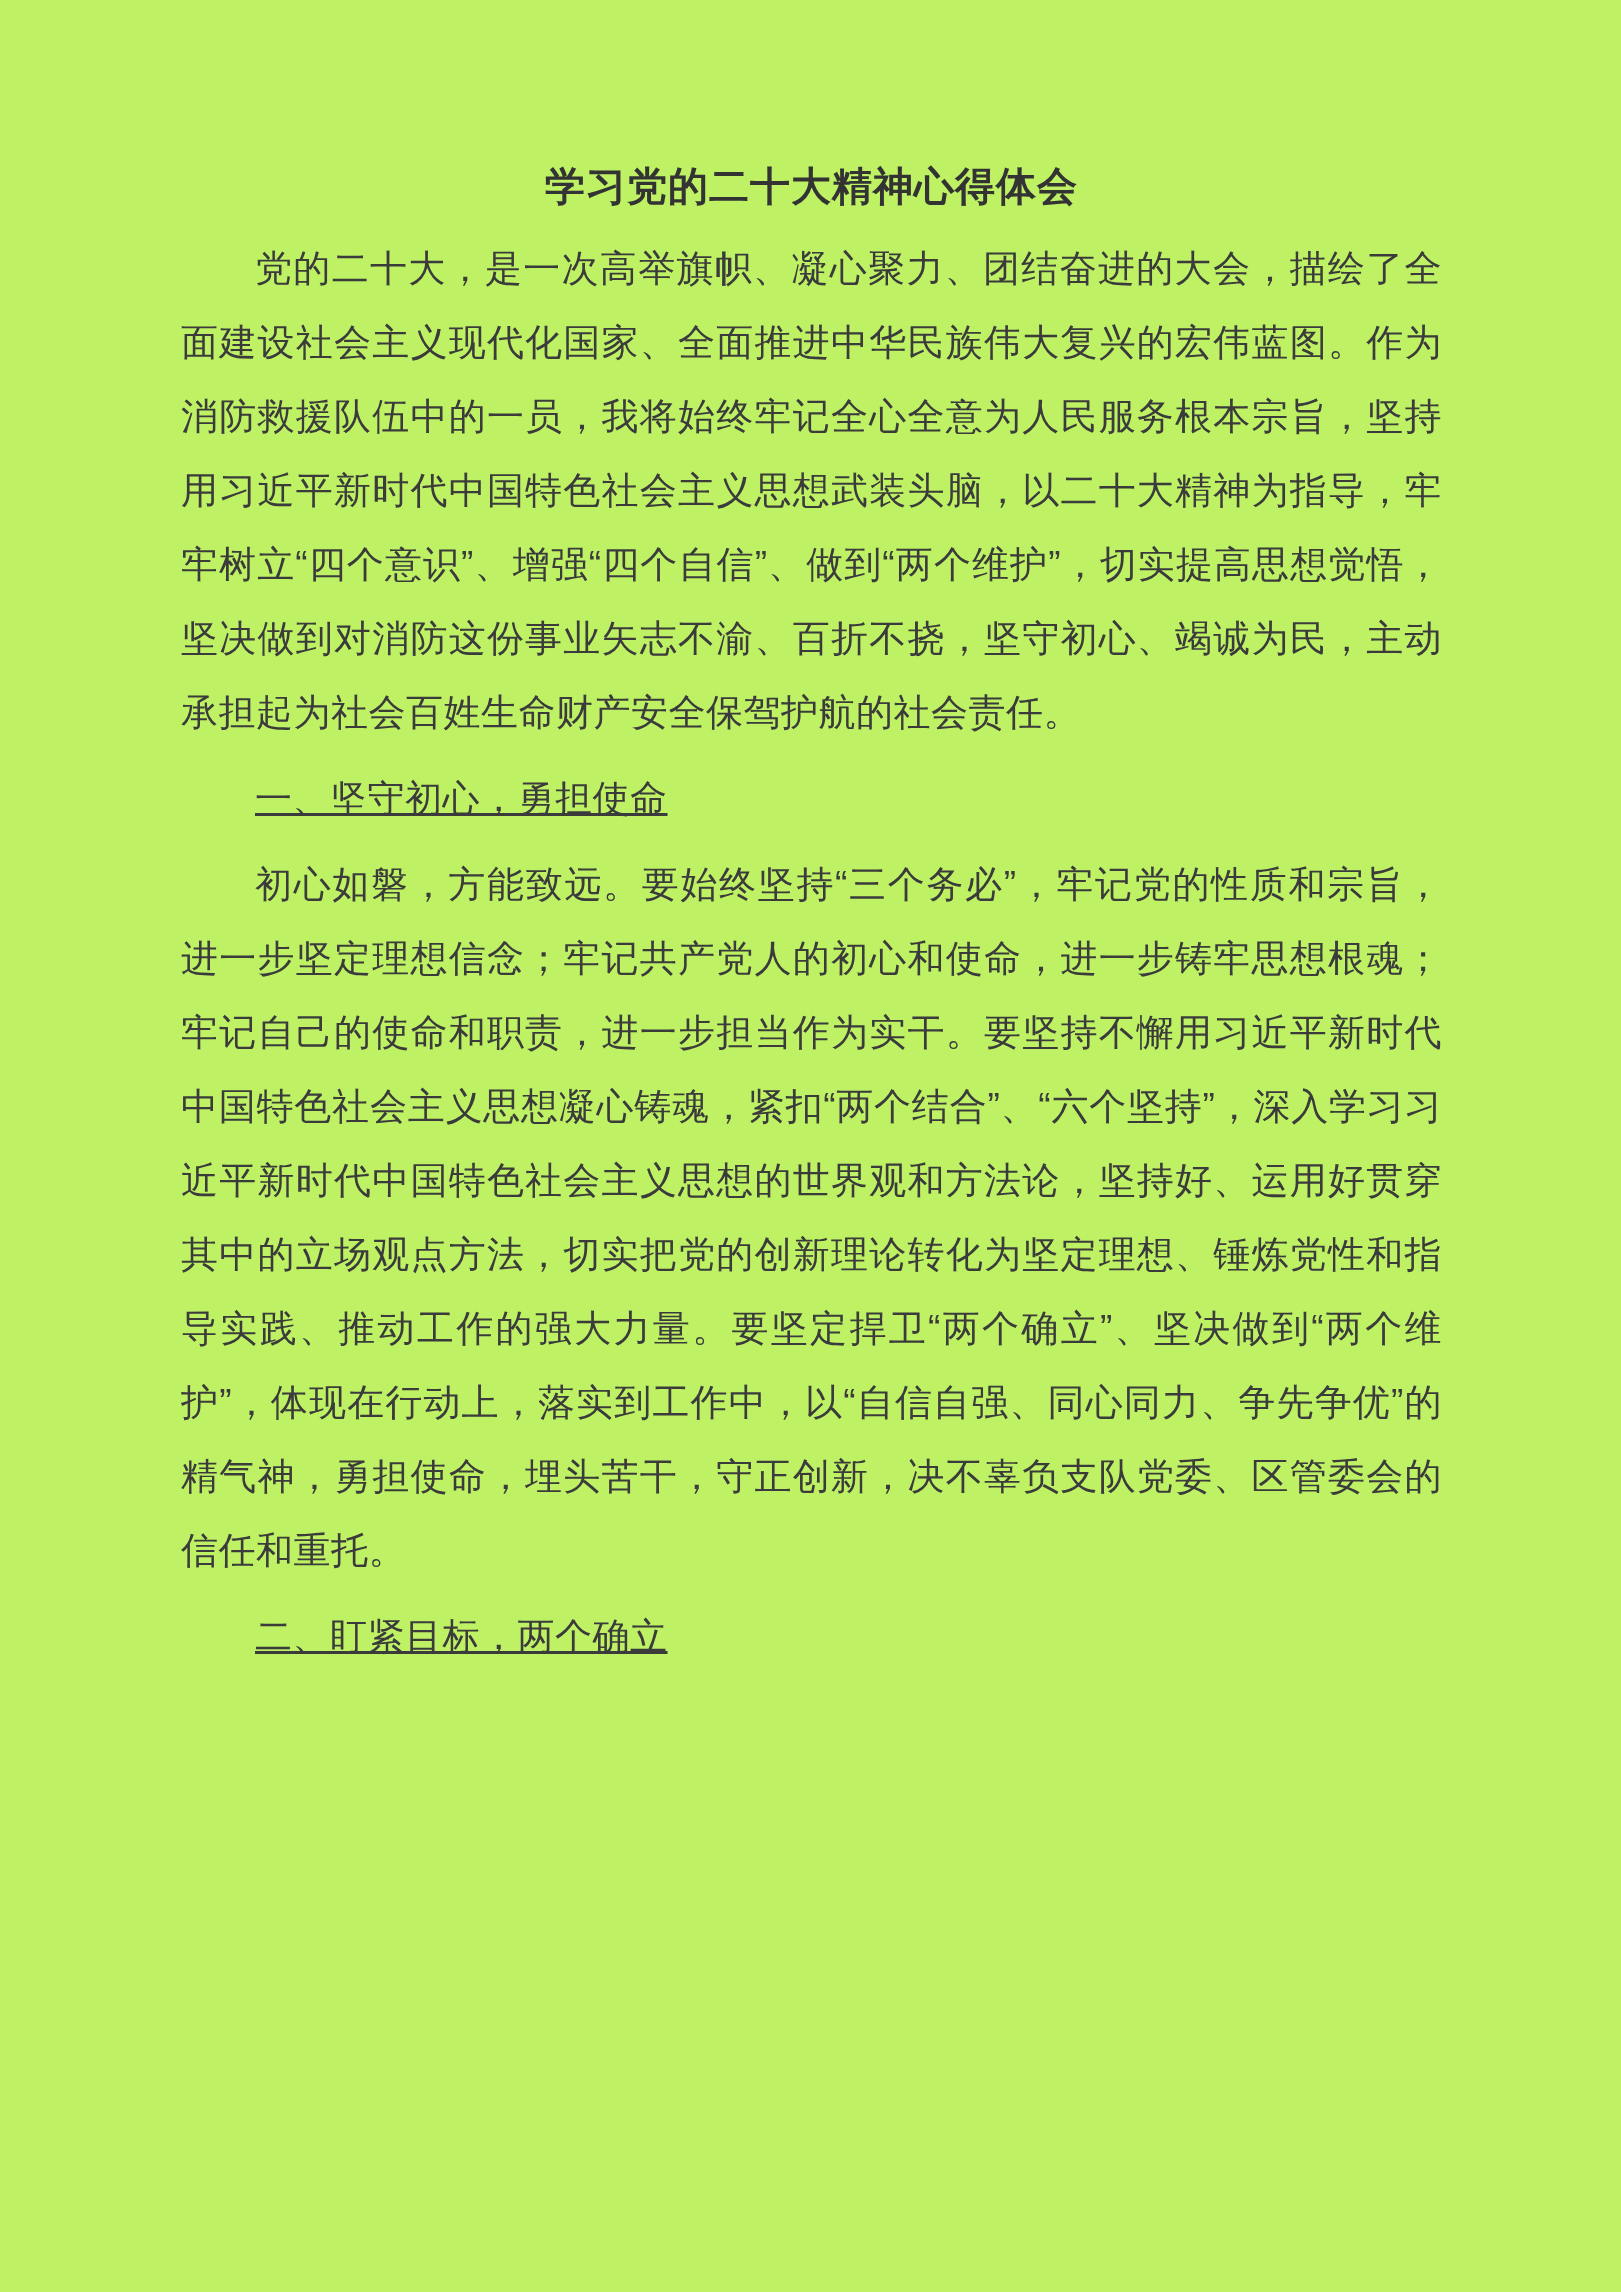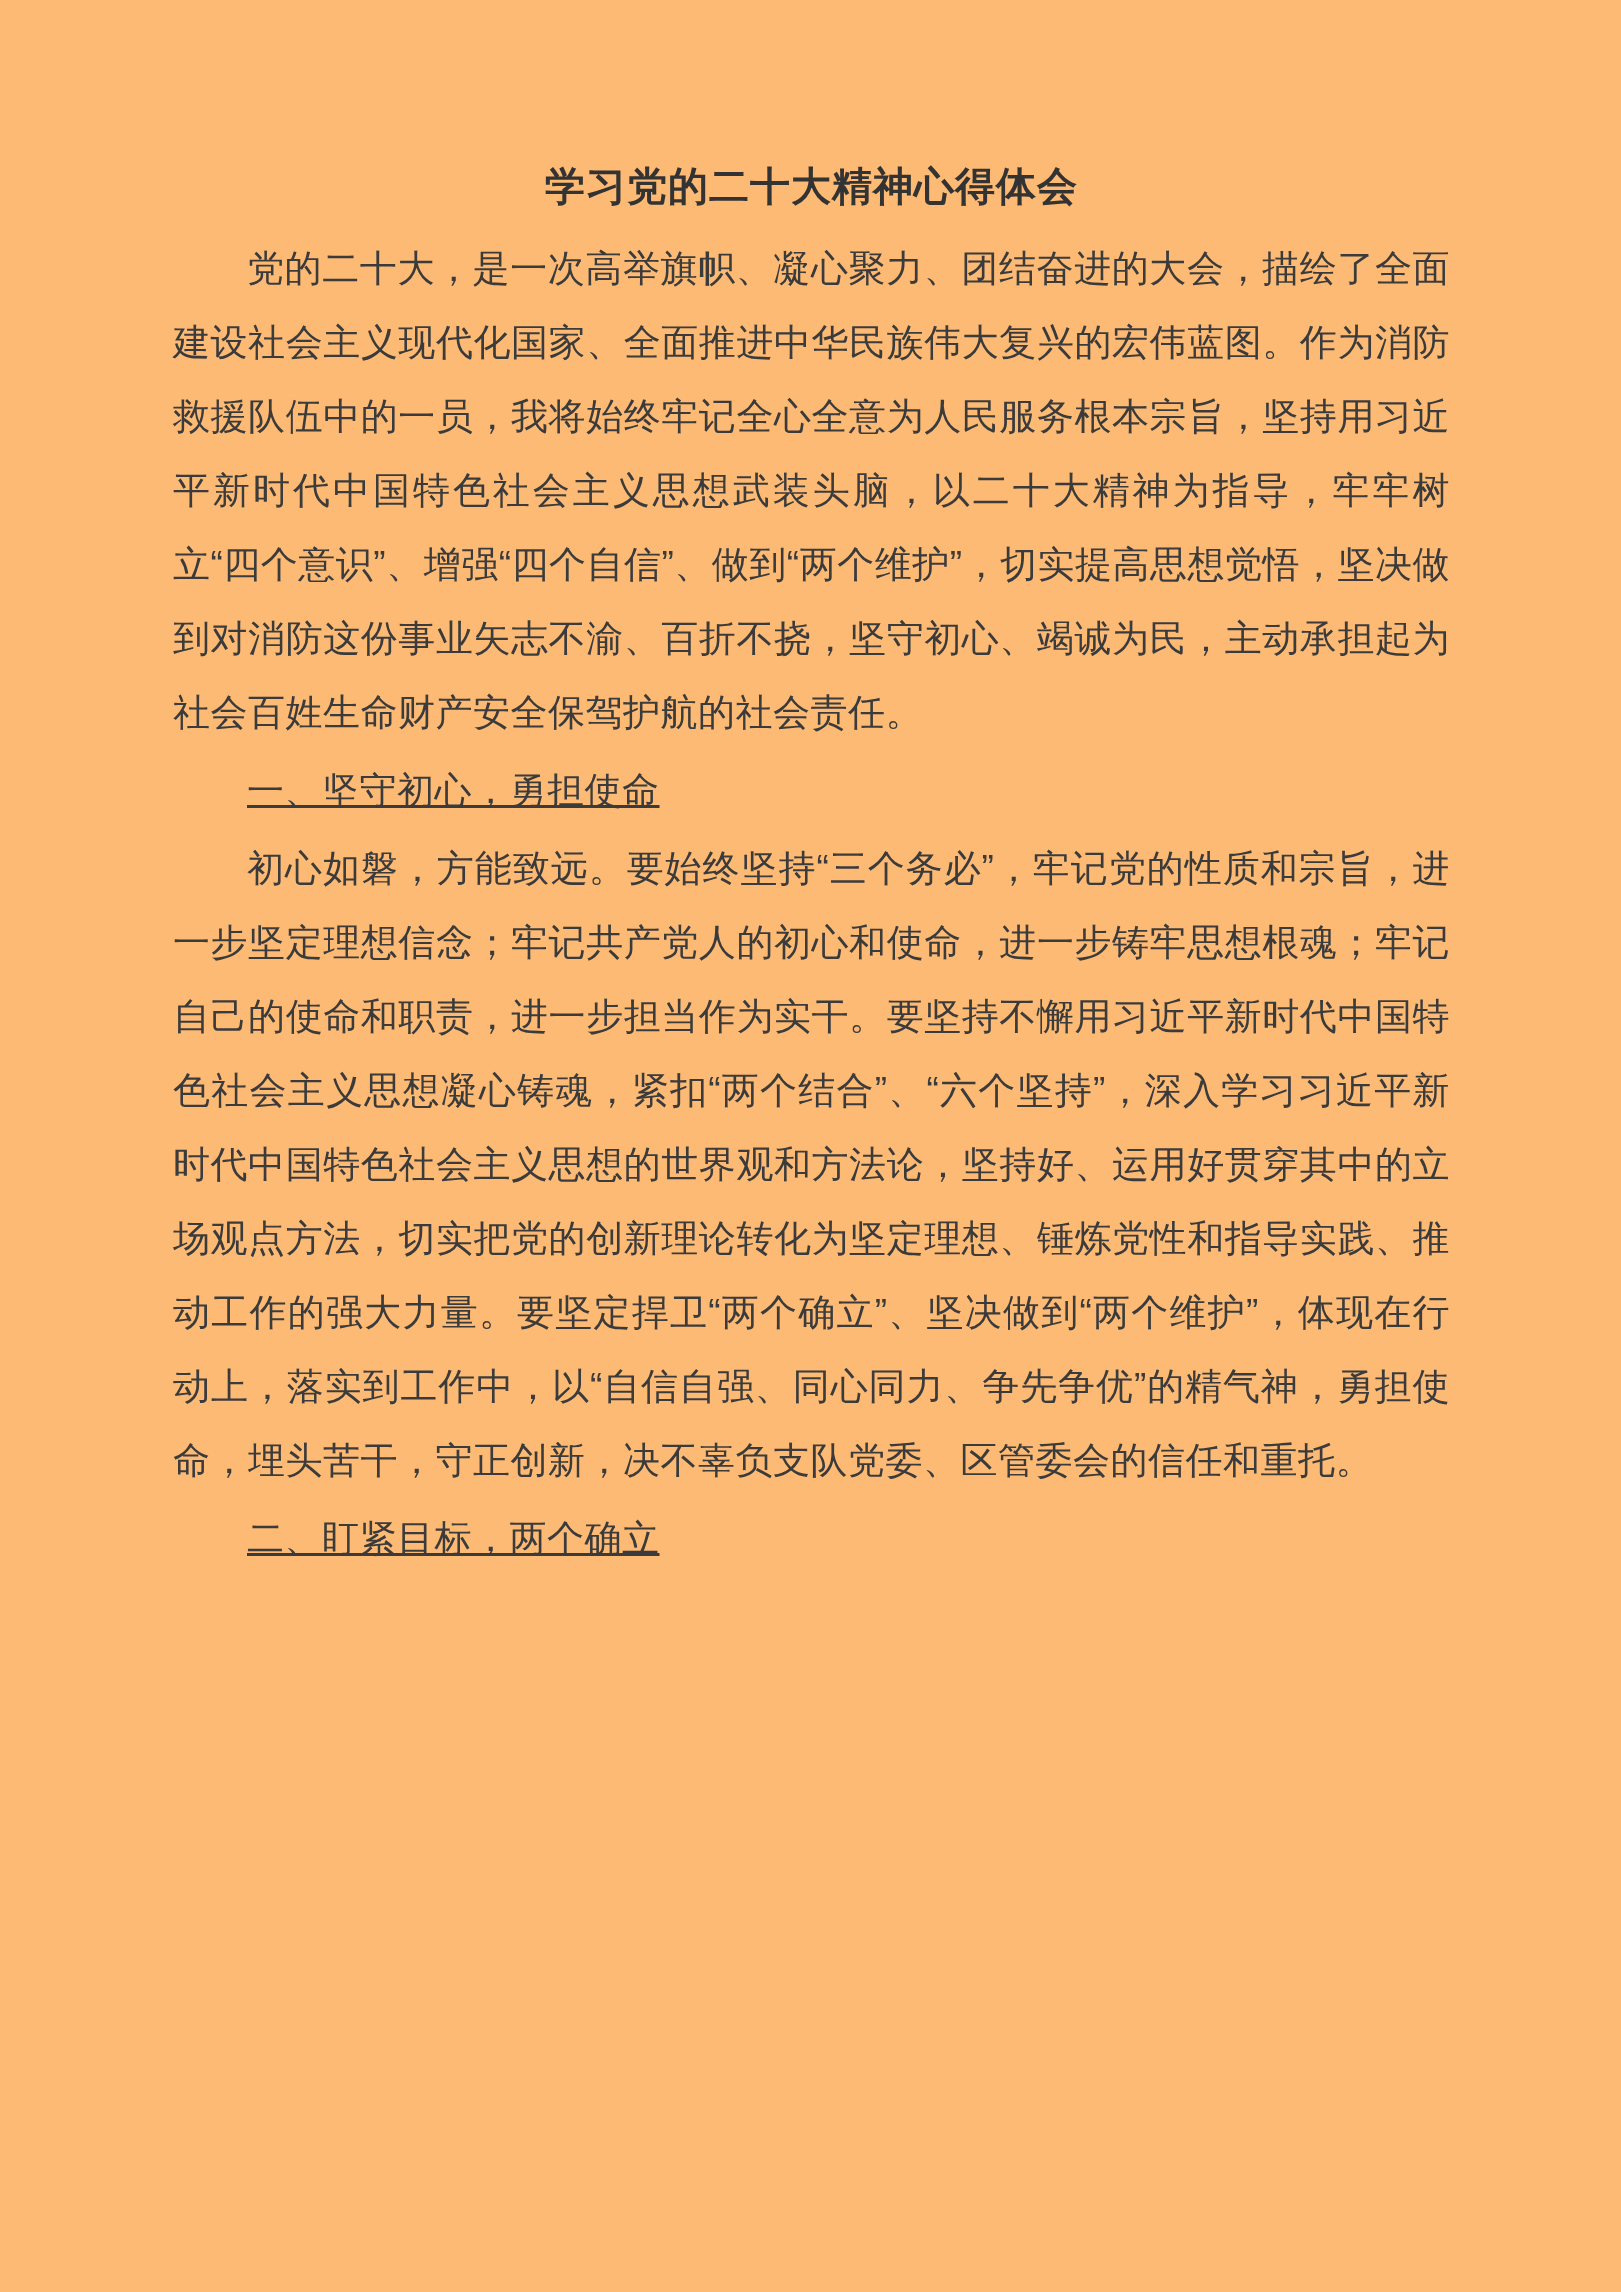--- a/index.html
+++ b/index.html
@@ -7,37 +7,37 @@
     padding: 0;
     background: #ffffff;
   }
   body {
     font-family: "Liberation Sans", "DejaVu Sans", sans-serif;
   }
   .page {
     position: relative;
     width: 1621px;
     height: 2293px;
-    background: #fdba74;
+    background: #bef264;
     box-sizing: border-box;
     padding: 155px 167px 0 169px;
     color: #3b3b3b;
     overflow: hidden;
   }
   .doc-title {
     text-align: center;
     font-size: 40px;
     font-weight: 700;
     color: #333333;
     margin: 0 0 13.7px 0;
     line-height: 63px;
     letter-spacing: 1px;
   }
   .doc-body p {
-    margin: 4px;
+    margin: 12px;
     font-size: 37px;
     line-height: 74px;
     color: #3b3b3b;
     text-align: justify;
     text-justify: inter-ideograph;
     text-indent: 2em;
     letter-spacing: 0.5px;
     word-break: break-all;
   }
   .doc-body p.heading {

